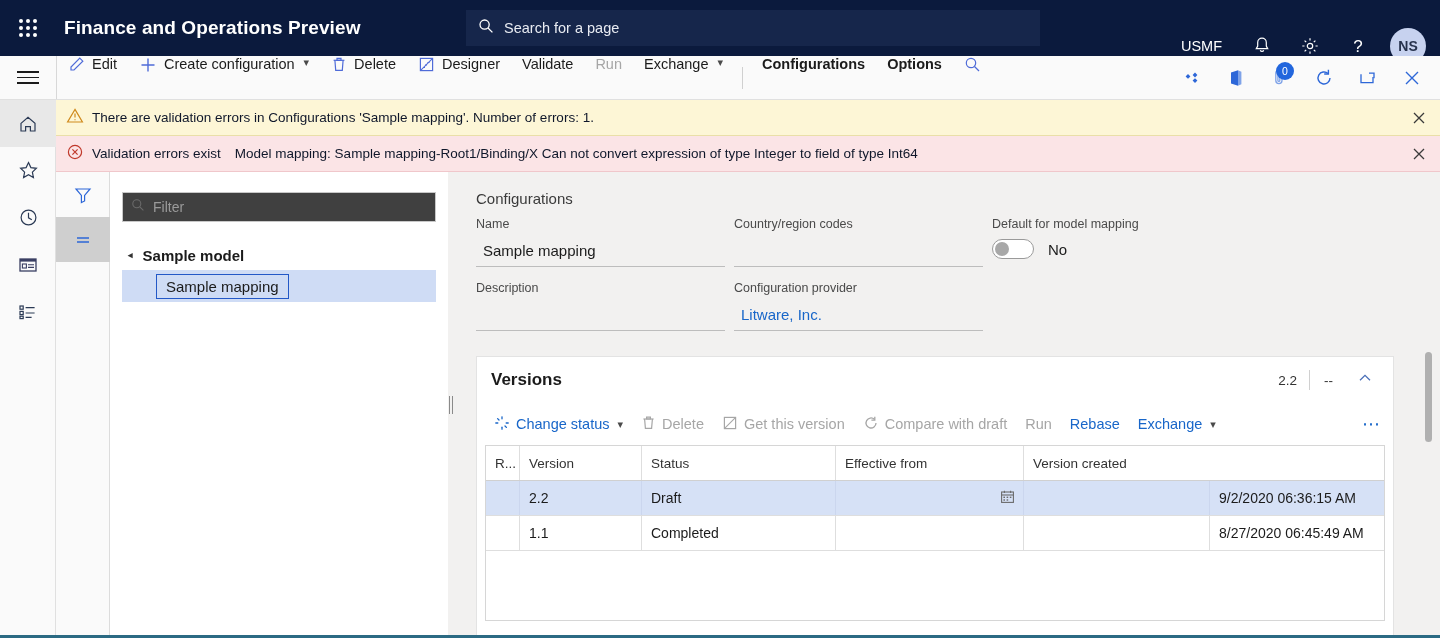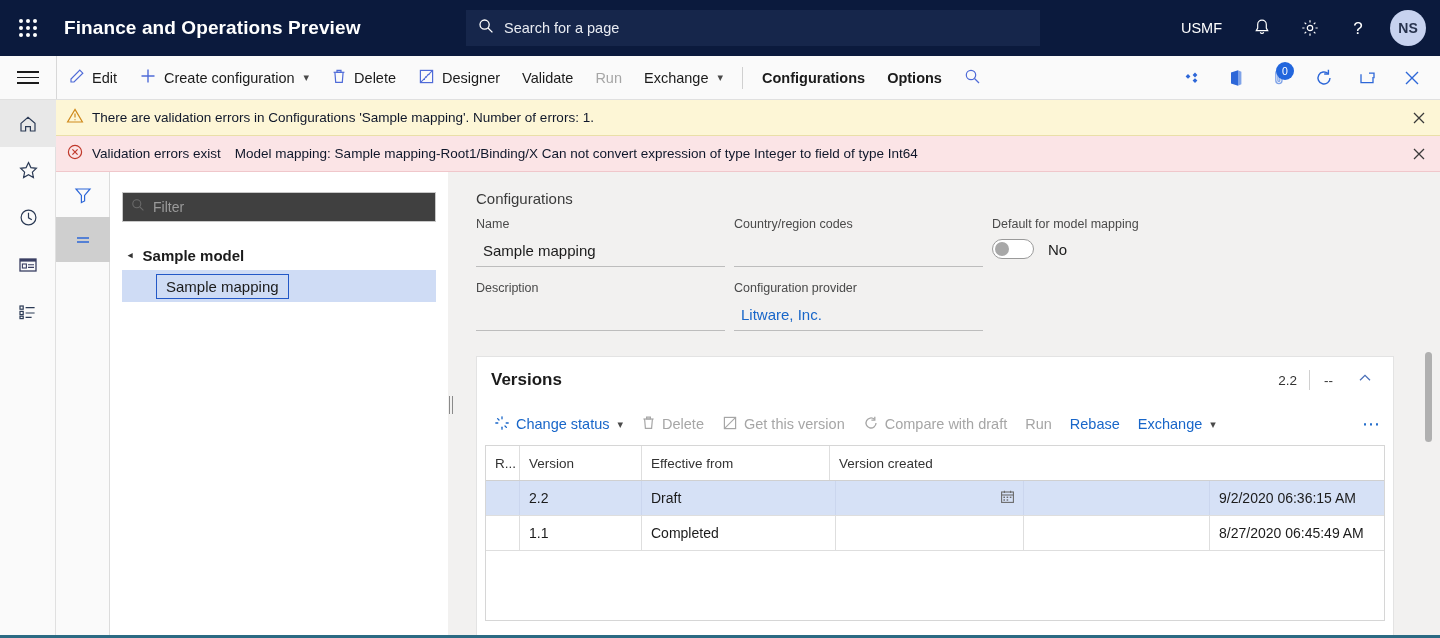--- a/index.html
+++ b/index.html
@@ -22,42 +22,42 @@
   .app-title {
     color:#fff; font-size:19px; font-weight:bold; letter-spacing:.1px;
     margin-left:8px; white-space:nowrap;
   }
   .search-box {
     position:absolute; left:466px; top:10px; width:574px; height:36px;
     background:#16264b; display:flex; align-items:center; padding:0 12px; cursor:text;
   }
   .search-box .mag { margin-right:10px; flex:0 0 auto; }
   .search-box .ph { color:#e8ebf2; font-size:14.5px; }
-  .topright { position:absolute; right:0; top:0; height:56px; display:flex; align-items:center; padding-right:14px; }
+  .topright { position:absolute; right:0; top:18px; height:56px; display:flex; align-items:center; padding-right:14px; }
   .topright > * { margin-left:4px; }
   .company { color:#fff; font-size:14.5px; padding:0 14px; cursor:pointer; }
   .ticon { width:44px; height:56px; display:flex; align-items:center; justify-content:center; cursor:pointer; }
   .avatar {
     width:36px; height:36px; border-radius:50%; background:#c7d2ef; color:#27324d;
     display:flex; align-items:center; justify-content:center;
     font-size:14px; font-weight:600; margin-left:10px; cursor:pointer;
   }
 
   
   .actionpane {
     position:absolute; left:0; top:56px; width:1440px; height:44px;
     background:#fafafa; border-bottom:1px solid #e0e0e0;
     display:flex; align-items:center;
   }
   .hamburger { width:56px; height:43px; display:flex; align-items:center; justify-content:center; cursor:pointer; }
   .ham-lines { width:22px; }
   .ham-lines span { display:block; height:1.6px; background:#1b1b1b; margin:4px 0; }
   .ap-sep-v { width:1px; height:43px; background:#d8d8d8; }
   .ap-btn {
-    display:flex; align-items:center; gap:7px; height:43px; padding:12px 11px;
+    display:flex; gap:7px; height:43px; padding:0 11px;
     font-size:14.5px; color:#1b1b1b; cursor:pointer; white-space:nowrap;
   }
   .ap-btn.disabled { color:#a6a6a6; cursor:default; }
   .ap-btn.bold { font-weight:bold; }
   .ap-divider { width:1px; height:22px; background:#d0d0d0; margin:0 8px; }
   .chev { font-size:11px; color:#4a4a4a; margin-left:2px; }
   .ap-right { position:absolute; right:6px; top:0; height:43px; display:flex; align-items:center; }
   .ap-ricon { width:44px; height:43px; display:flex; align-items:center; justify-content:center; cursor:pointer; position:relative; }
   .badge-count {
     position:absolute; right:8px; top:6px; width:18px; height:18px; border-radius:50%;
@@ -575,20 +575,21 @@
           <span class="chev">▾</span>
         </div>
 
         <div class="v-more">⋯</div>
       </div>
 
       <div class="vtable">
         <div class="trow thead">
           <div class="cell c-r">R...</div>
           <div class="cell c-ver">Version</div>
+          <div class="cell c-status">Status</div>
           <div class="cell c-eff">Effective from</div>
           <div class="cell c-created">Version created</div>
         </div>
 
         <div class="tbody">
           <div class="trow sel">
             <div class="cell c-r"></div>
             <div class="cell c-ver">2.2</div>
             <div class="cell c-status">Draft</div>
             <div class="cell c-eff">

